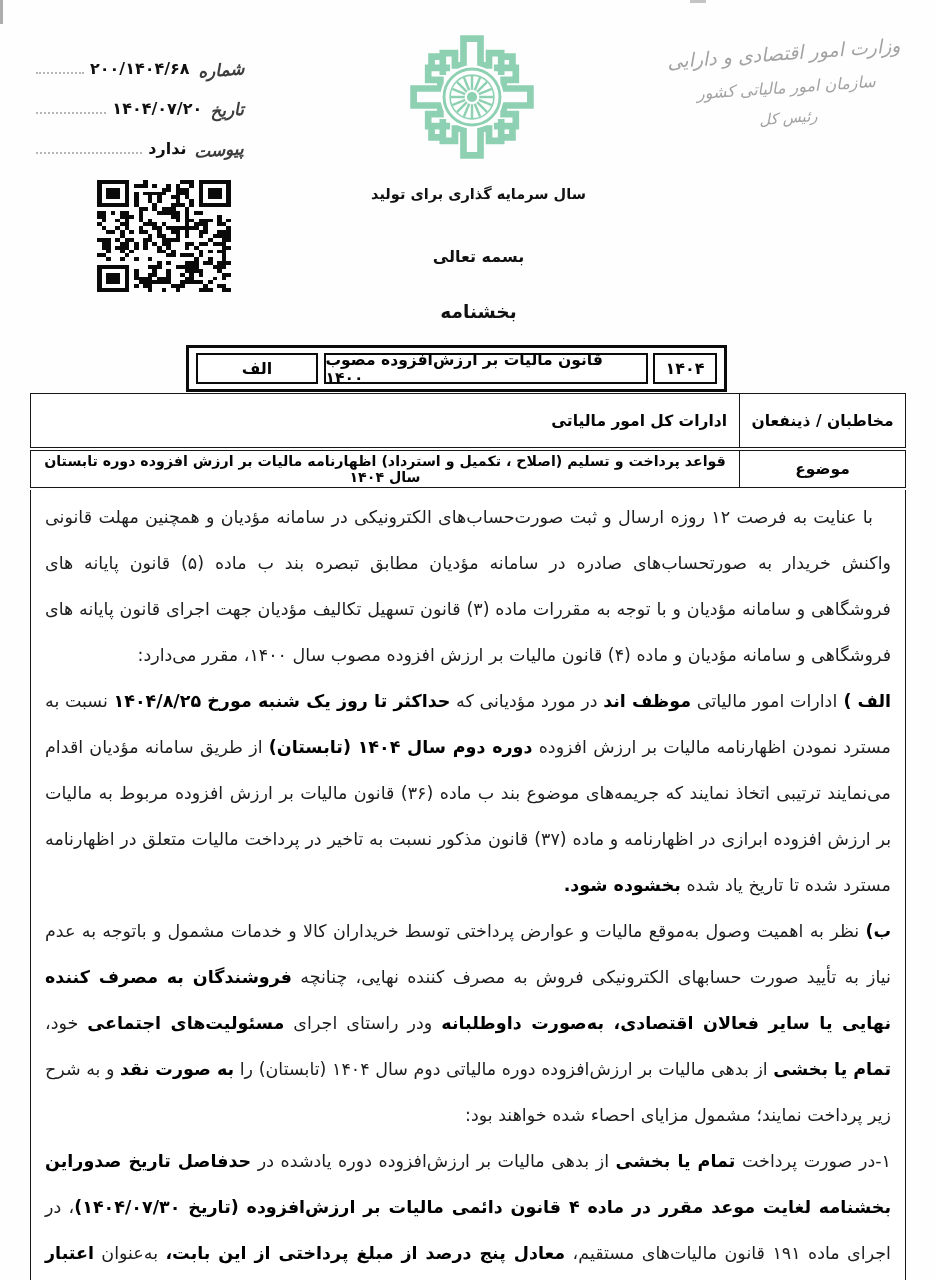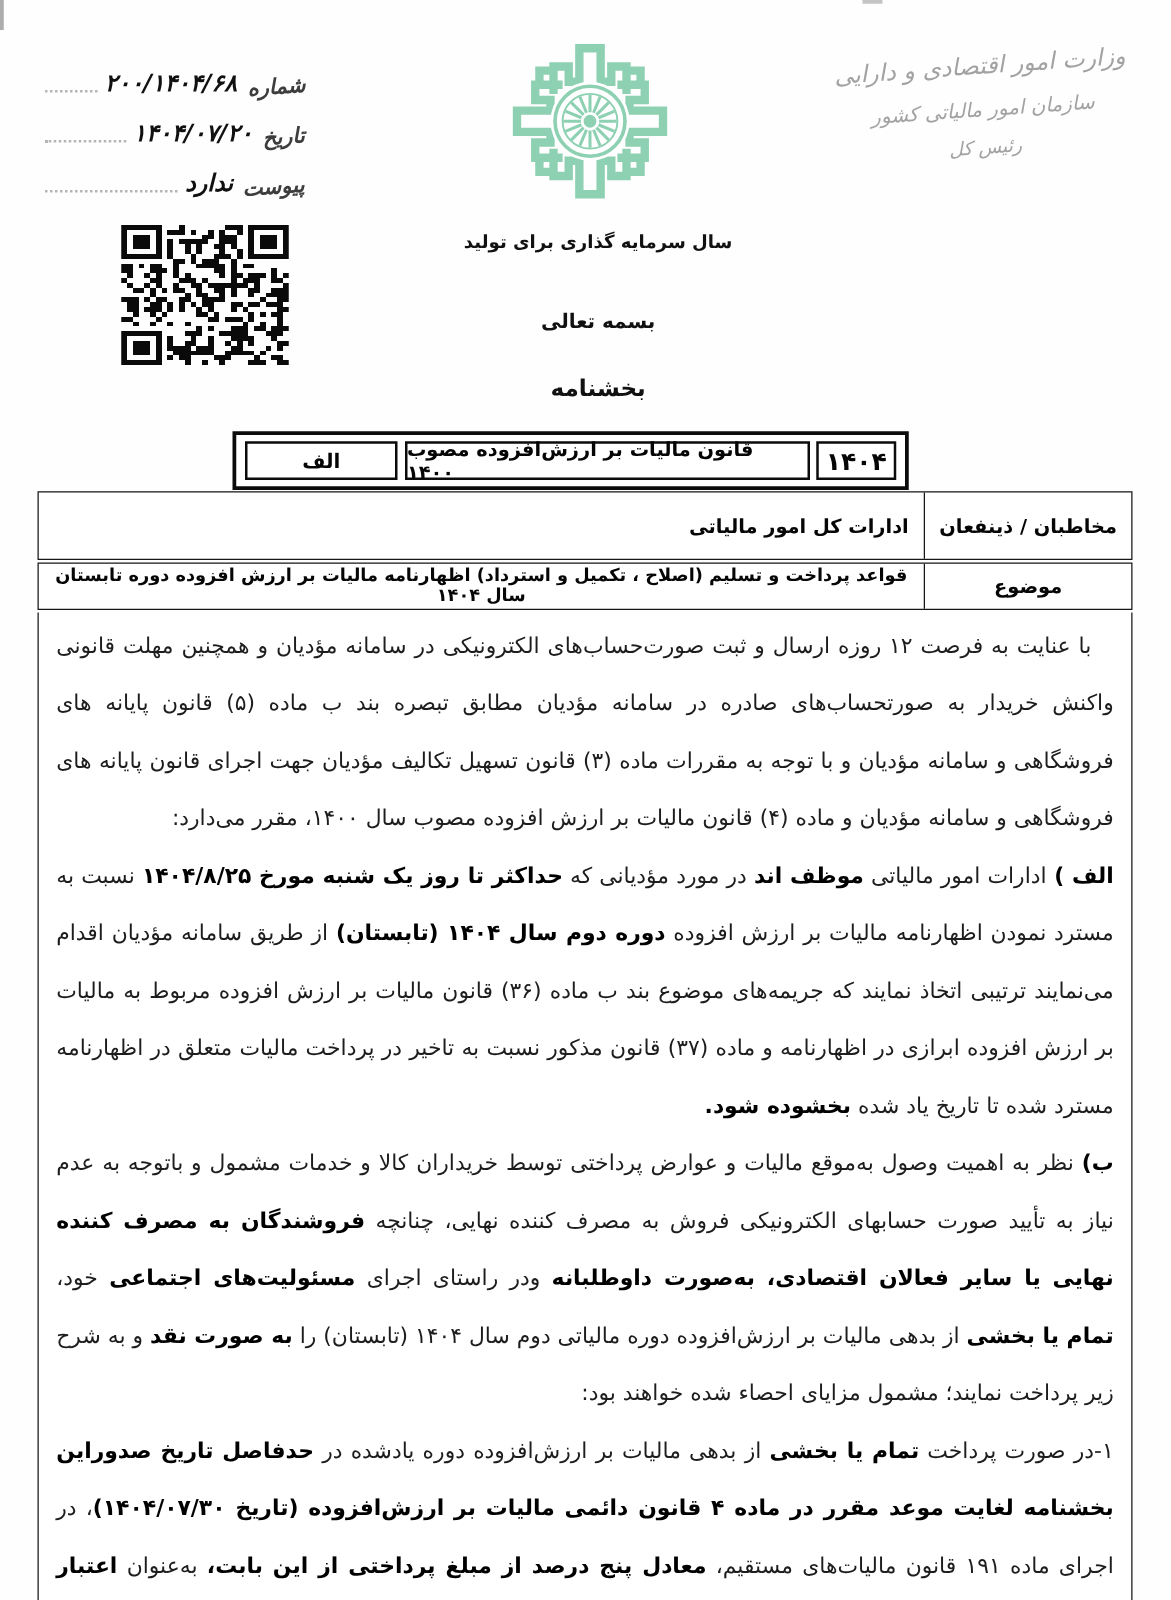--- a/index.html
+++ b/index.html
@@ -19,21 +19,21 @@
   .artifact-tr{position:absolute;left:690px;top:0;width:16px;height:3px;background:#8a8a8a;opacity:.5;}
 
   
   .hdr-fields{position:absolute;right:700px;left:36px;top:40px;width:210px;direction:rtl;}
   .hdr-fields{left:36px;right:auto;}
   .hf-row{display:flex;align-items:flex-end;height:40px;}
   .hf-label{
     font-style:italic;font-weight:600;color:#3d3d3d;font-size:17px;
     transform:rotate(-4deg);display:inline-block;white-space:nowrap;margin-right:2px;margin-left:8px;
   }
-  .hf-value{font-weight:bold;font-size:19px;color:#101010;white-space:nowrap;padding-bottom:2px;font-style:italic;}
+  .hf-value{font-weight:bold;font-size:16px;color:#101010;white-space:nowrap;padding-bottom:2px;}
   .hf-dots{flex:1;border-bottom:2px dotted #b5b5b5;height:6px;margin:0 6px 6px 0;min-width:14px;}
 
   
   .logo{position:absolute;left:388px;top:24px;width:168px;height:146px;}
   .lg{stroke:var(--logo-green);fill:none;}
   .lgf{fill:var(--logo-green);stroke:none;}
 
   
   .ministry{
     position:absolute;left:655px;top:42px;width:262px;text-align:center;
@@ -57,21 +57,21 @@
     position:absolute;left:186px;top:345px;width:541px;height:47px;
     border:3.5px solid #0b0b0b;background:#fff;direction:ltr;
     display:flex;align-items:center;justify-content:space-between;padding:0 7px;
   }
   .band-box{
     border:2.2px solid #0b0b0b;height:31px;display:flex;align-items:center;justify-content:center;
     font-weight:bold;background:#fff;color:#050505;
   }
   .band-letter{width:122px;font-size:16px;}
   .band-law{width:324px;font-size:15.5px;}
-  .band-year{width:64px;font-size:20px;}
+  .band-year{width:64px;font-size:16px;}
 
   
   .trow{
     position:absolute;left:30px;width:876px;background:#fff;
     border:1.4px solid var(--border-black);display:flex;direction:rtl;align-items:stretch;
   }
   .trow-audience{top:393px;height:55px;}
   .trow-subject{top:450px;height:38px;}
   .cell-label{
     width:166px;border-left:1.4px solid var(--border-black);

